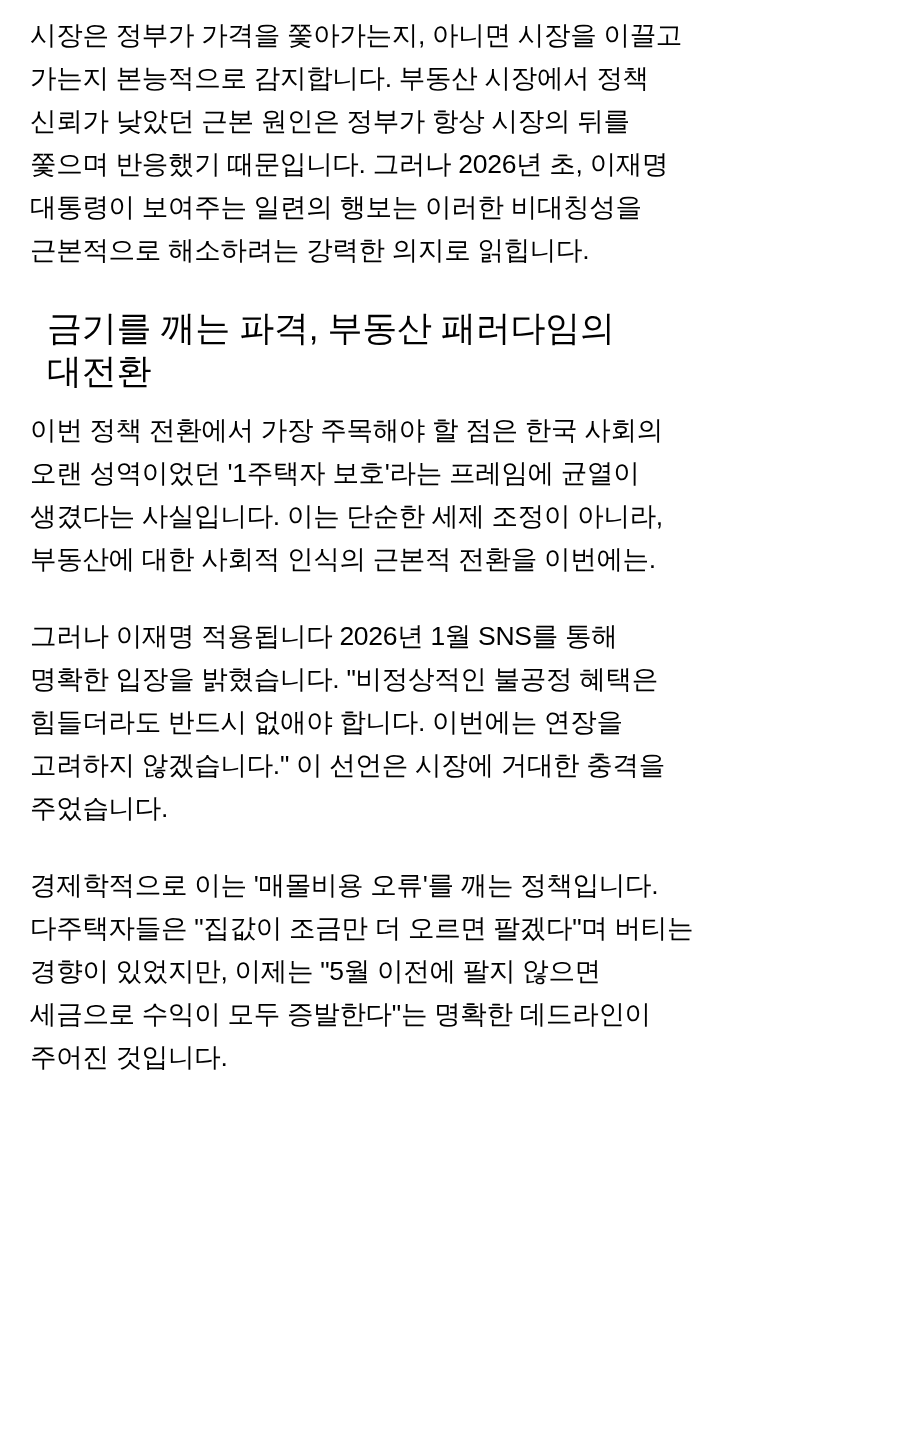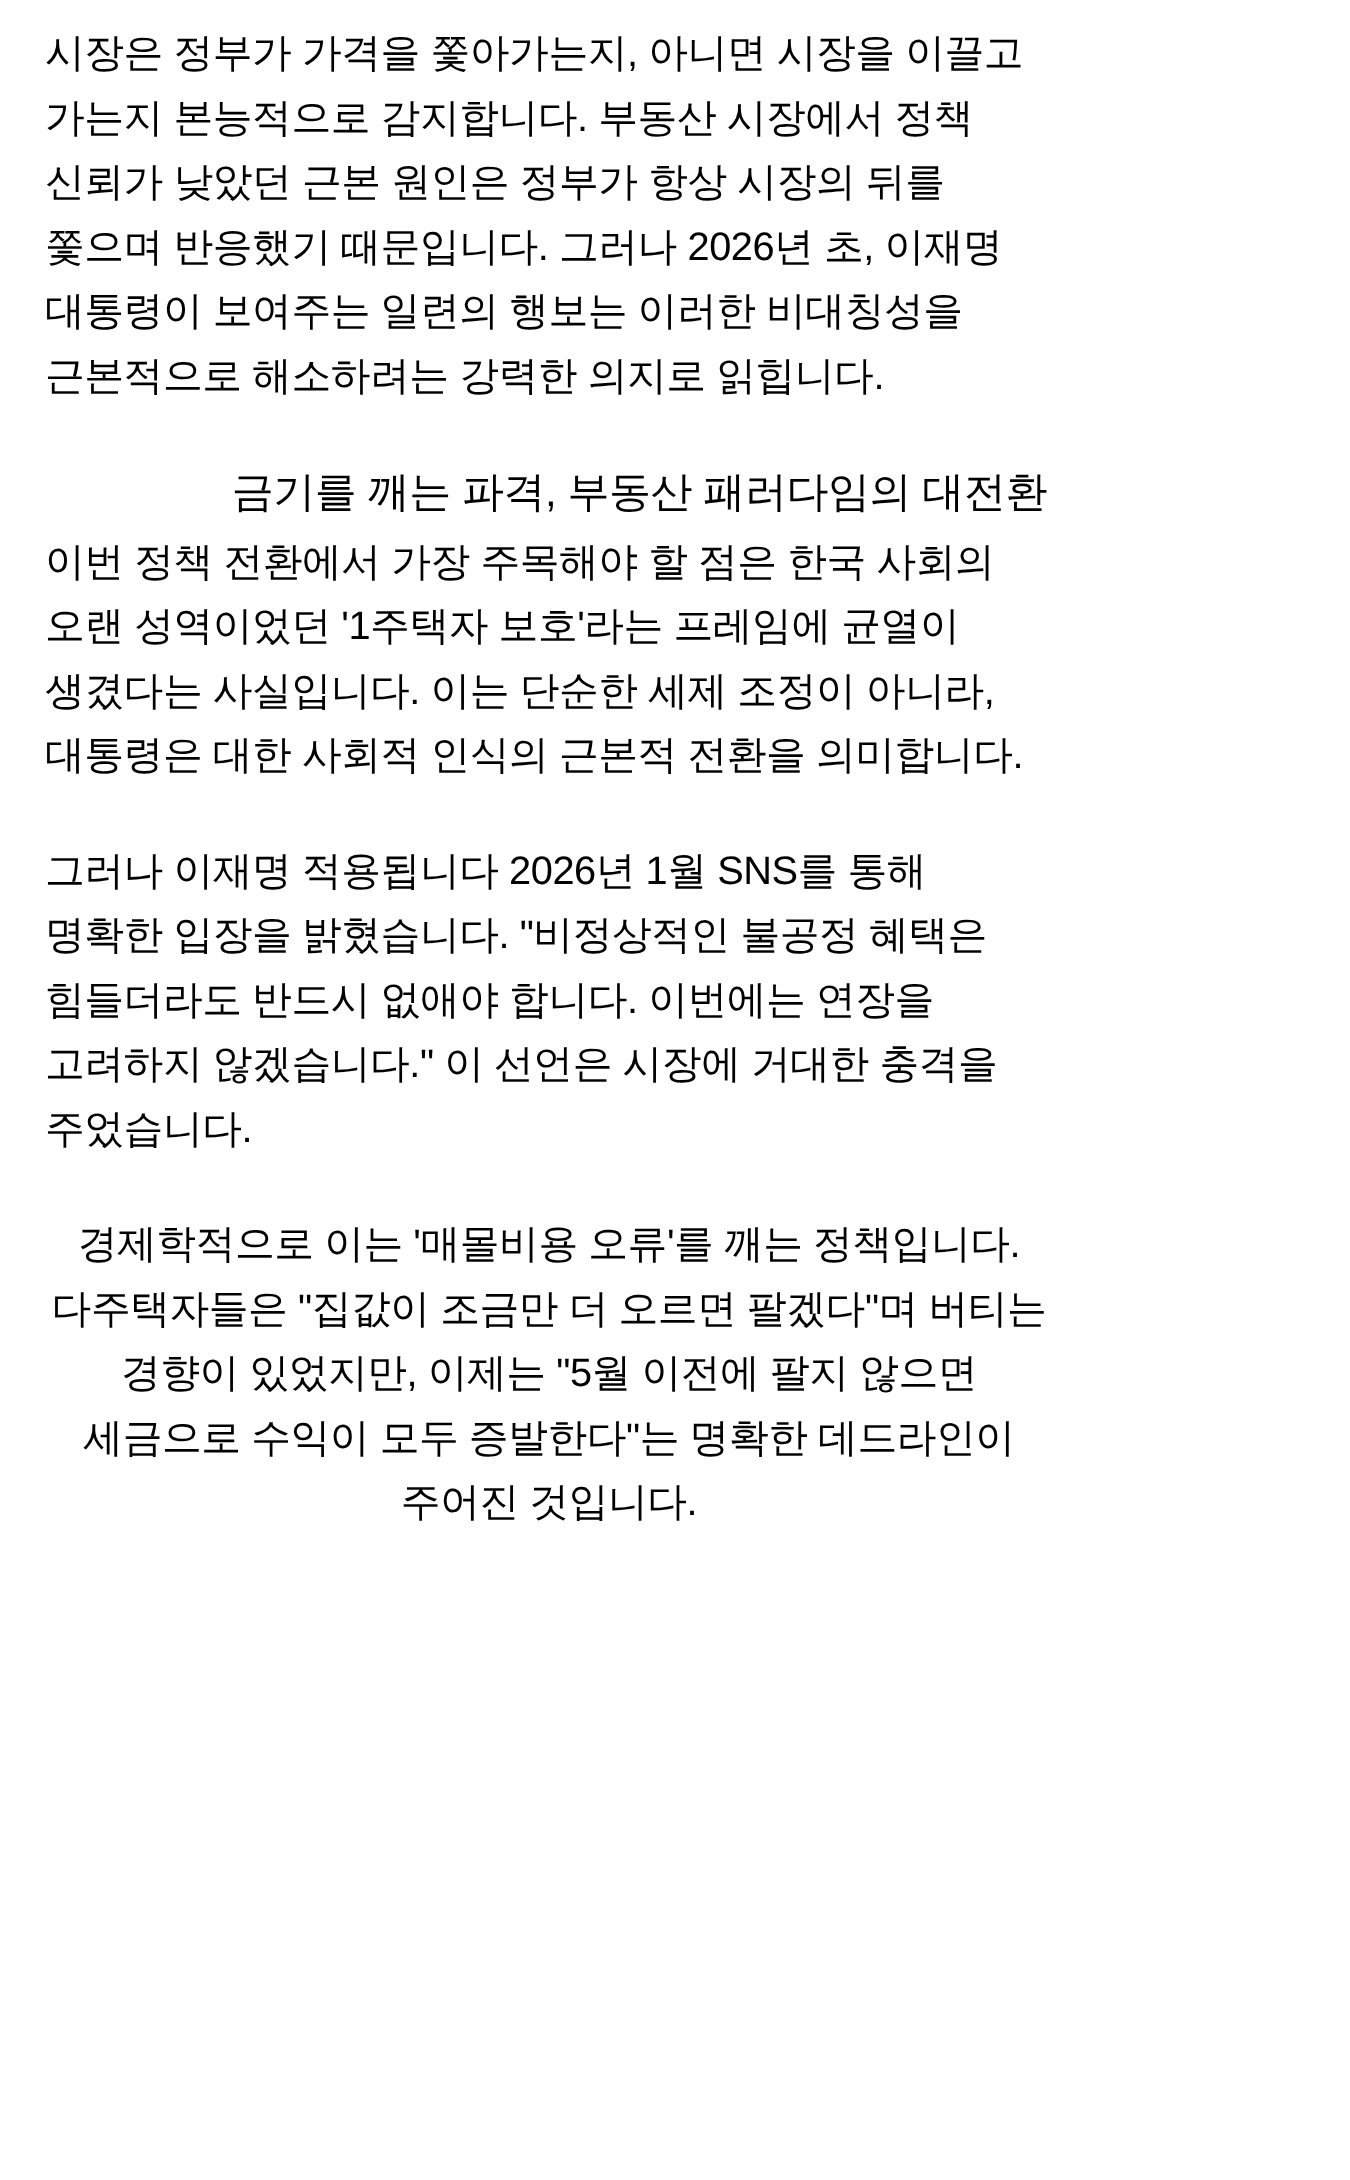--- a/index.html
+++ b/index.html
@@ -23,40 +23,38 @@
     font-size: 26.5px;
     line-height: 43px;
     letter-spacing: -0.3px;
     color: #000000;
     margin: 0 0 34px 0;
     word-break: keep-all;
     white-space: pre-wrap;
   }
   .para:last-child {
     margin-bottom: 0;
-    text-align: center;
   }
   .heading-line {
-    font-size: 28px;
+    font-size: 35px;
     line-height: 43px;
     letter-spacing: -0.3px;
-    margin: 4px;
+    margin: 17px;
     word-break: keep-all;
-    text-align: right;
   }
 </style>
 </head>
 <body>
 
 <div class="article">
 
   <p class="para">시장은 정부가 가격을 쫓아가는지, 아니면 시장을 이끌고 가는지 본능적으로 감지합니다. 부동산 시장에서 정책 신뢰가 낮았던 근본 원인은 정부가 항상 시장의 뒤를 쫓으며 반응했기 때문입니다. 그러나 2026년 초, 이재명 대통령이 보여주는 일련의 행보는 이러한 비대칭성을 근본적으로 해소하려는 강력한 의지로 읽힙니다.</p>
 
   <p class="heading-line">금기를 깨는 파격, 부동산 패러다임의 대전환</p>
-  <p class="para">이번 정책 전환에서 가장 주목해야 할 점은 한국 사회의 오랜 성역이었던 '1주택자 보호'라는 프레임에 균열이 생겼다는 사실입니다. 이는 단순한 세제 조정이 아니라, 대통령은 대한 사회적 인식의 근본적 전환을 의미합니다.</p>
+  <p class="para">이번 정책 전환에서 가장 주목해야 할 점은 한국 사회의 오랜 성역이었던 '1주택자 보호'라는 프레임에 균열이 생겼다는 사실입니다. 이는 단순한 세제 조정이 아니라, 부동산에 대한 사회적 인식의 근본적 전환을 이번에는.</p>
 
 
   <p class="para">그러나 이재명 적용됩니다 2026년 1월 SNS를 통해 명확한 입장을 밝혔습니다. "비정상적인 불공정 혜택은 힘들더라도 반드시 없애야 합니다. 이번에는 연장을 고려하지 않겠습니다." 이 선언은 시장에 거대한 충격을 주었습니다.</p>
 
 
   <p class="para">경제학적으로 이는 '매몰비용 오류'를 깨는 정책입니다. 다주택자들은 "집값이 조금만 더 오르면 팔겠다"며 버티는 경향이 있었지만, 이제는 "5월 이전에 팔지 않으면 세금으로 수익이 모두 증발한다"는 명확한 데드라인이 주어진 것입니다.</p>
 
 </div>
 
 </body></html>

